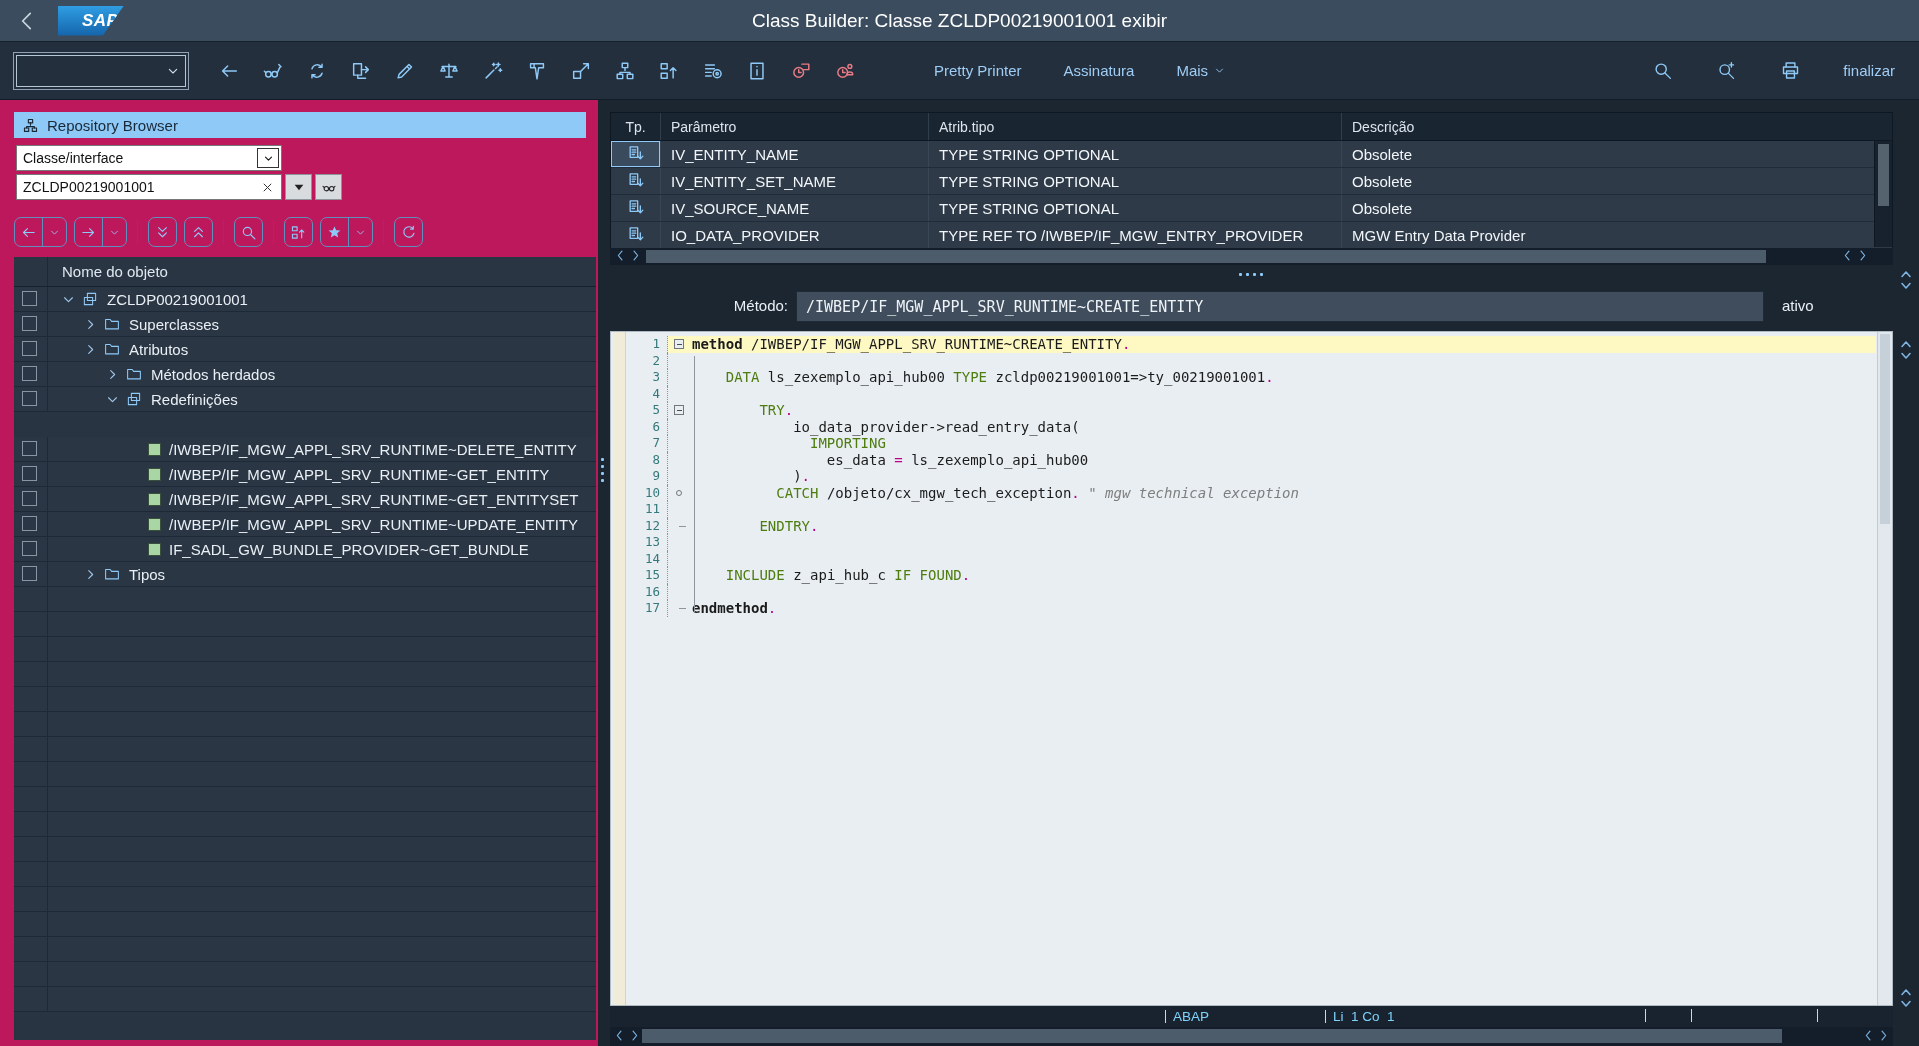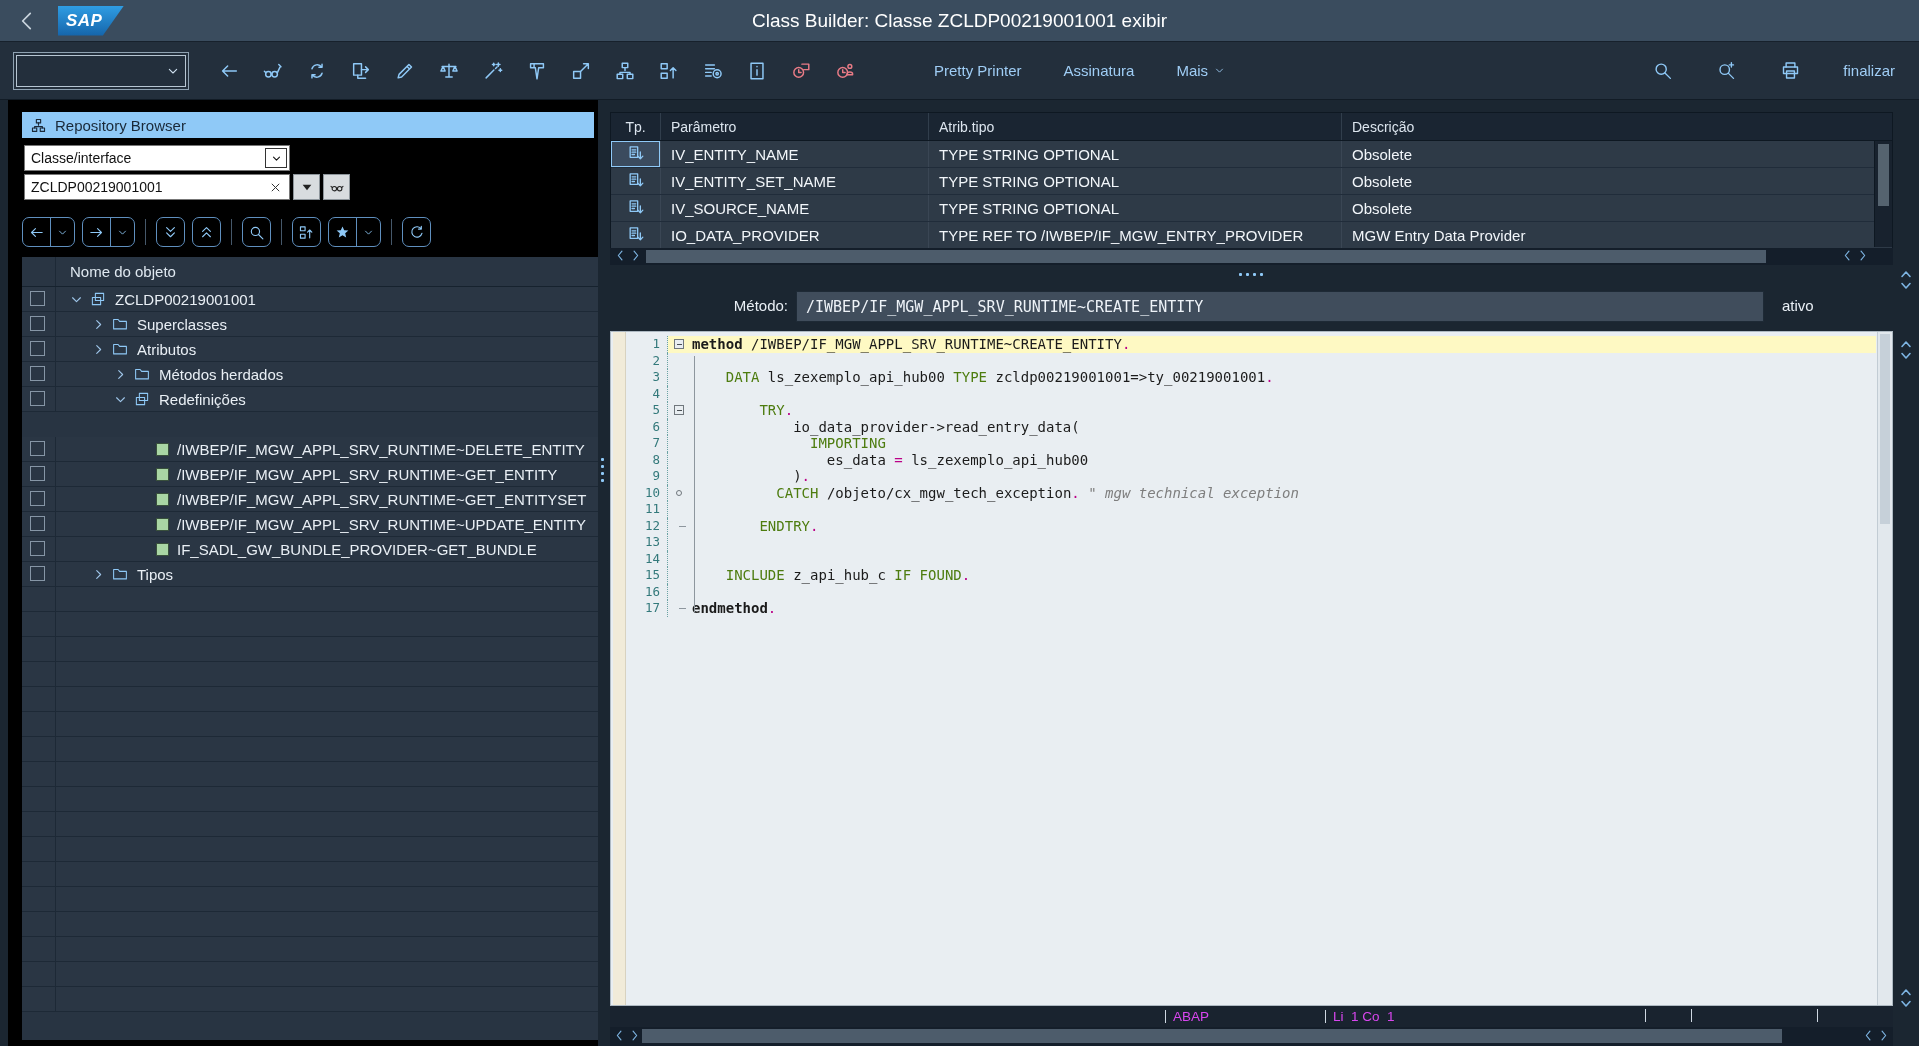--- a/index.html
+++ b/index.html
@@ -6,21 +6,21 @@
   *{box-sizing:border-box;}
   .screen{position:relative;width:1919px;height:1046px;overflow:hidden;background:#1b2631;
           font-family:"Liberation Sans",sans-serif;color:#e9eff5;}
   svg{fill:none;stroke:currentColor;stroke-width:1.6;stroke-linecap:round;stroke-linejoin:round;display:block;}
 
   
   .titlebar{position:absolute;left:0;top:0;width:100%;height:42px;background:#3a4c5e;
             border-bottom:1px solid #17212c;display:flex;align-items:center;}
   .back-ch{width:26px;height:26px;margin-left:14px;color:#c9d4dd;cursor:pointer;}
   .sap-logo{width:66px;height:30px;margin-left:18px;background:linear-gradient(180deg,#2f9de3,#1565ab);
-            clip-path:polygon(0 0,100% 0,68% 100%,0 100%);display:flex;align-items:center;padding-left:8px;
+            clip-path:polygon(0 0,100% 0,68% 100%,0 100%);display:flex;align-items:center;padding-left:24px;
             font-style:italic;font-weight:bold;color:#fff;font-size:17px;letter-spacing:.5px;}
   .win-title{position:absolute;left:50%;transform:translateX(-50%);font-size:19px;color:#fff;white-space:nowrap;}
 
   
   .toolbar{position:absolute;left:0;top:42px;width:100%;height:58px;background:#232f3c;
            border-bottom:1px solid #121c26;display:flex;align-items:center;padding-left:16px;}
   .cmd{position:relative;width:170px;height:32px;border:1px solid #b7c6d3;outline:1px solid #8fa2b2;outline-offset:2px;
        display:flex;align-items:center;background:#232f3c;}
   .cmd input{flex:1;min-width:0;background:transparent;border:none;outline:none;color:#fff;font-size:14px;padding:0 4px;}
   .cmd .ch{width:16px;height:16px;color:#cfe0ef;margin-right:4px;}
@@ -30,21 +30,21 @@
   .icbtn svg{width:22px;height:22px;}
   .tbtn{background:none;border:none;color:#9fcdf5;font-size:15px;font-family:inherit;cursor:pointer;display:flex;align-items:center;gap:5px;}
   .tbtn.first{margin-left:66px;}
   .tbtn + .tbtn{margin-left:30px;}
   .tbtn .ch{width:13px;height:13px;}
   .tb-right{margin-left:auto;display:flex;align-items:center;gap:30px;padding-right:18px;}
   .tb-right .icbtn svg{width:21px;height:21px;}
 
   
   .main{position:absolute;left:0;top:100px;width:1919px;height:946px;background:#1b2631;}
-  .left{position:absolute;left:8px;top:0;width:598px;height:100%;background:#000000;}
+  .left{position:absolute;left:0;top:0;width:598px;height:100%;background:#be185d;}
   .vsplit{position:absolute;left:598px;top:0;width:10px;height:100%;background:#1b2631;cursor:col-resize;}
   .vsplit i{position:absolute;left:3px;width:3px;height:3px;background:#8fc9f7;border-radius:1px;}
   .right{position:absolute;left:608px;top:0;width:1285px;height:100%;}
   .rail{position:absolute;right:0;top:0;width:26px;height:100%;background:#1b2631;}
   .rail .arr{position:absolute;left:7px;color:#7db4e2;display:flex;flex-direction:column;gap:4px;}
   .rail .arr svg{width:12px;height:8px;}
 
   
   .repo-header{position:absolute;left:14px;top:12px;width:572px;height:26px;background:#8fc9f7;color:#1a2938;
                display:flex;align-items:center;gap:8px;padding-left:8px;font-size:15px;}
@@ -134,21 +134,21 @@
   .tok-cm{color:#7e7e7e;font-style:italic;}
   .fbox{position:absolute;left:6px;top:3px;width:10px;height:10px;border:1px solid #70777d;background:#e9eef2;z-index:2;}
   .fbox::after{content:"";position:absolute;left:2px;top:4px;width:5px;height:1px;background:#4a4f54;}
   .fcirc{position:absolute;left:8px;top:5px;width:6px;height:6px;border:1px solid #70777d;border-radius:50%;background:#e9eef2;z-index:2;}
   .ftick{position:absolute;left:11px;top:8px;width:7px;height:1px;background:#8d969e;}
   .foldline{position:absolute;left:68px;top:20px;height:256px;width:0;border-left:1px solid #8d969e;z-index:1;}
   .evscroll{position:absolute;right:0;top:0;bottom:0;width:15px;background:#e2e8ed;border-left:1px solid #c2ccd4;}
   .evthumb{position:absolute;left:2px;top:2px;width:10px;height:190px;background:#c6d0d9;}
 
   
-  .estatus{position:absolute;left:2px;right:0;top:906px;height:21px;background:#19232f;font-size:13.5px;color:#d946ef;}
+  .estatus{position:absolute;left:2px;right:0;top:906px;height:21px;background:#19232f;font-size:13.5px;color:#7dd3fc;}
   .es-item{position:absolute;top:3px;display:flex;gap:7px;align-items:center;white-space:pre;}
   .pipe{display:inline-block;width:0;height:13px;border-left:1px solid #cfd8e2;}
   .pipe-only{position:absolute;top:3px;width:0;height:13px;border-left:1px solid #cfd8e2;}
   .ehscroll{position:absolute;left:2px;right:0;top:927px;height:19px;background:#141e2a;}
   .e-hthumb{position:absolute;left:32px;top:2px;width:1140px;height:14px;background:#4d5c6b;}
 </style>
 </head>
 <body>
 
 <div class="screen">

